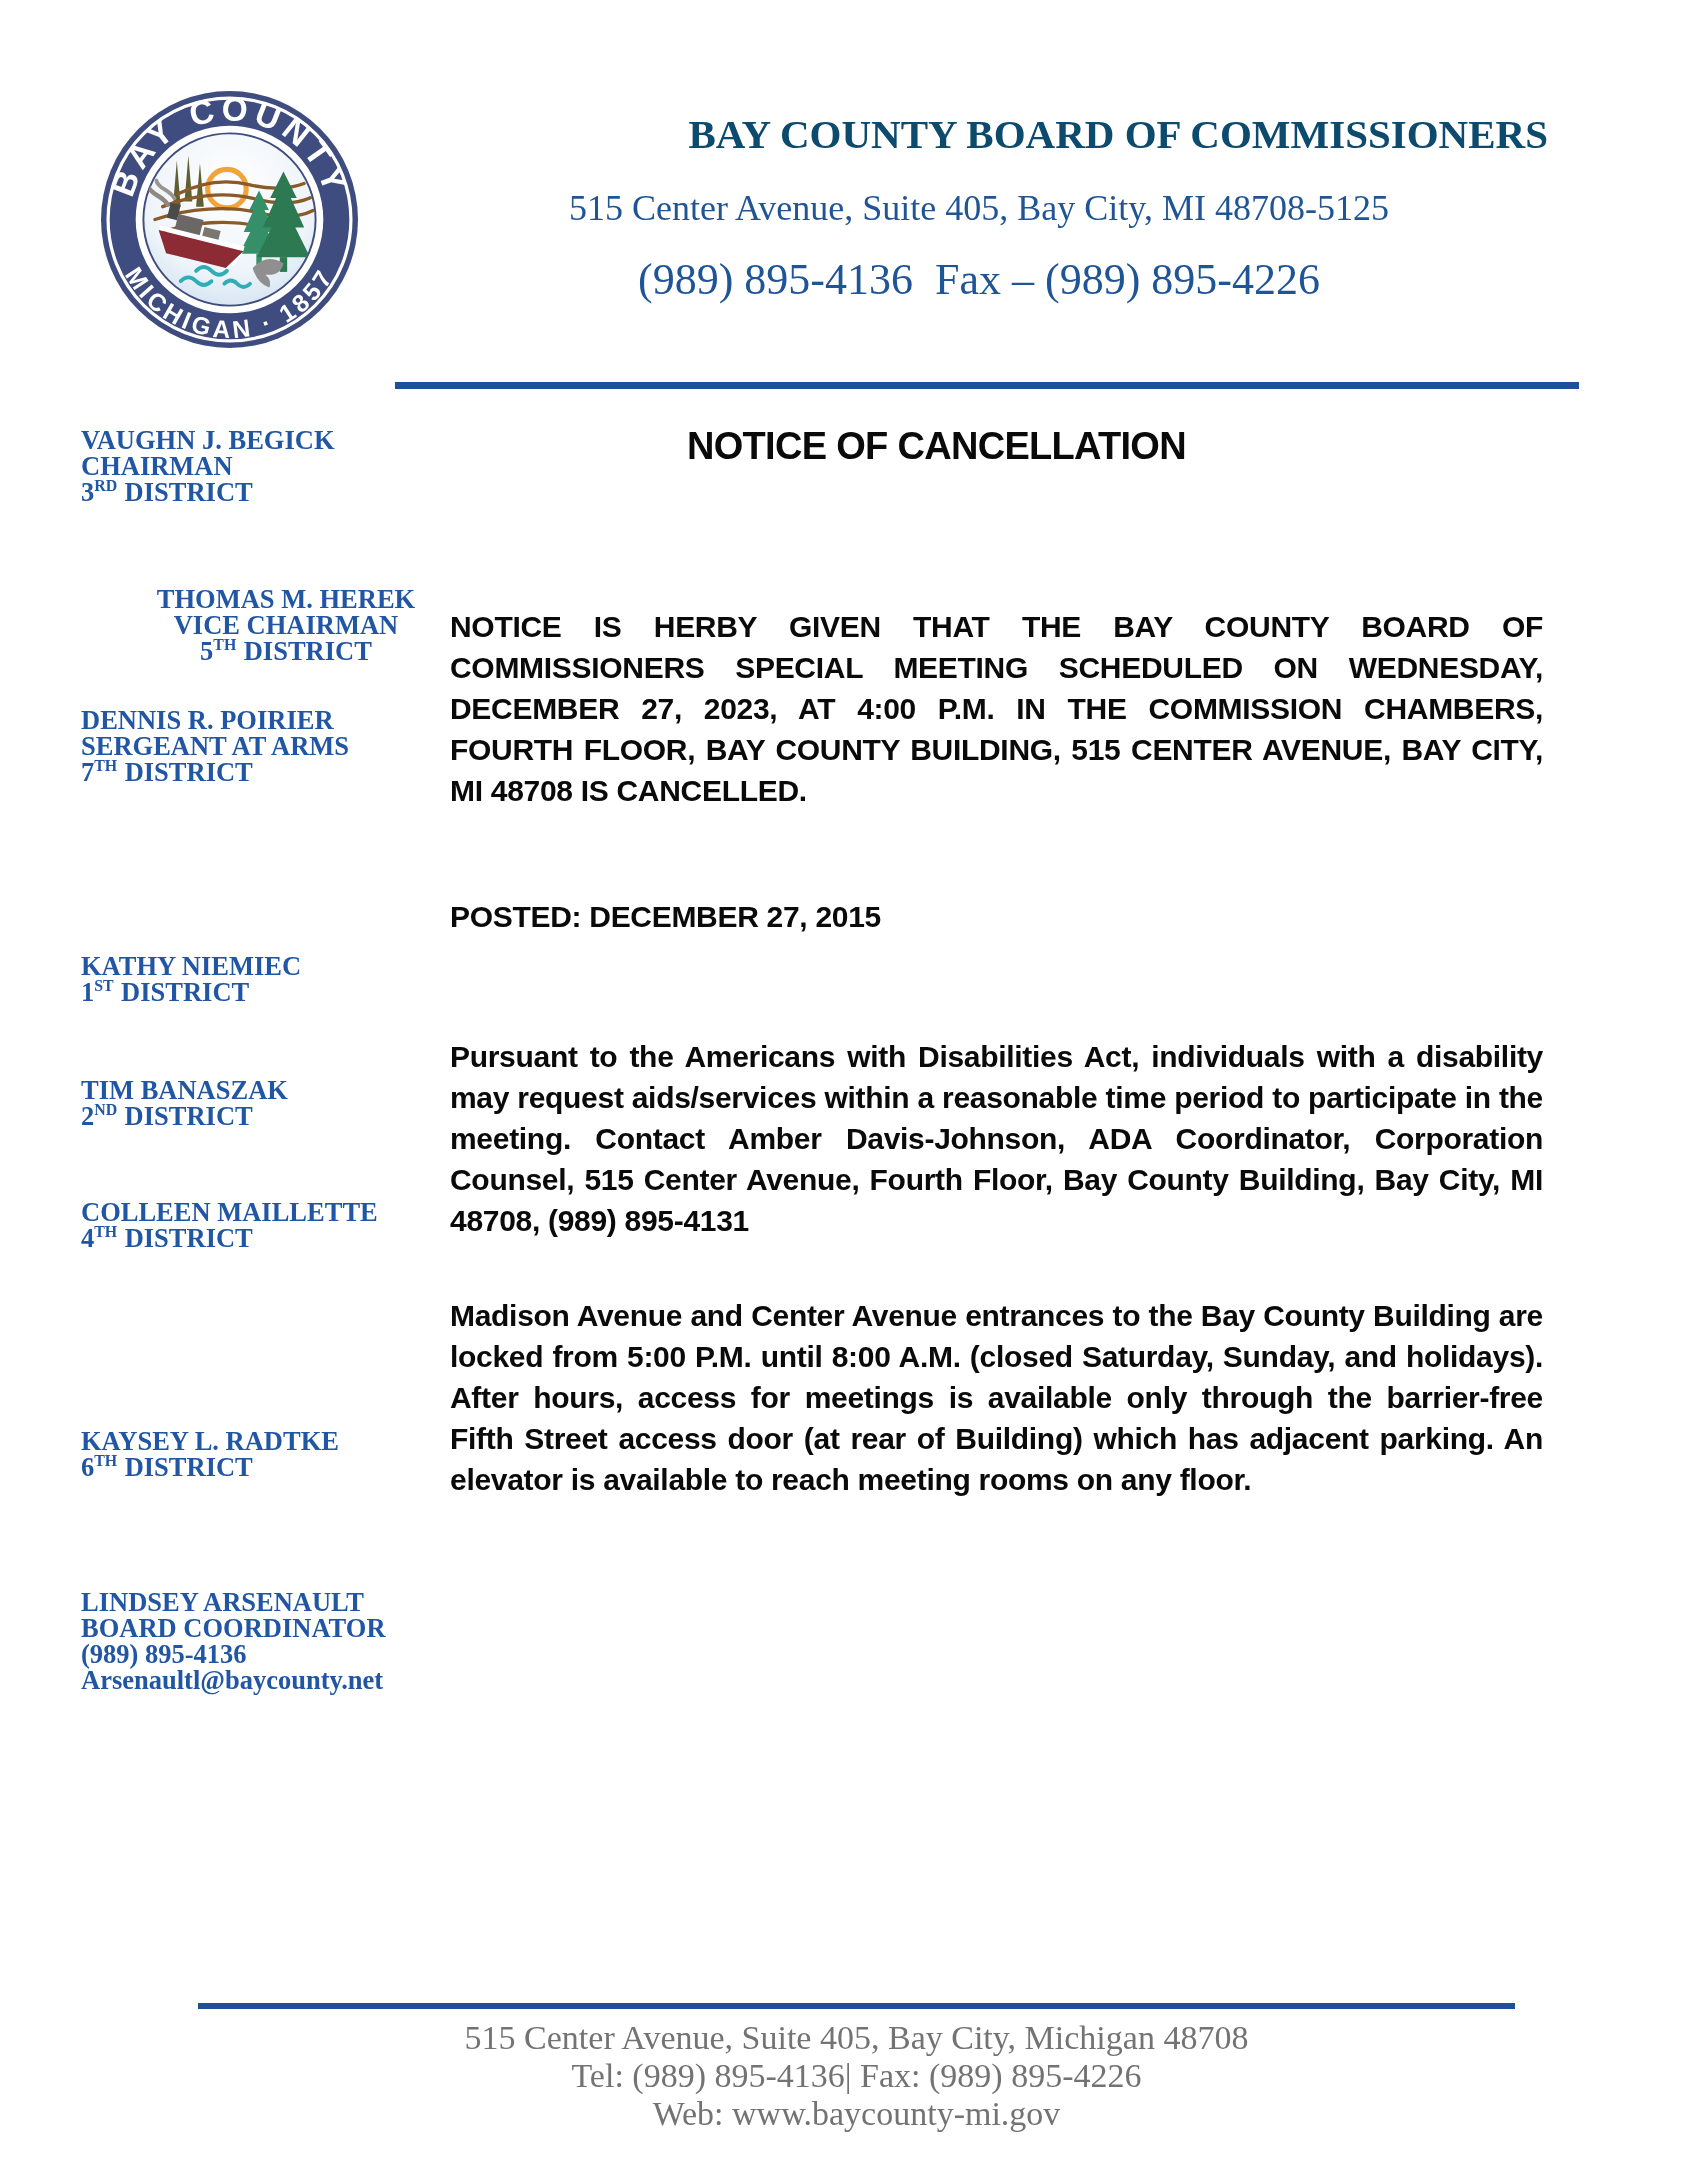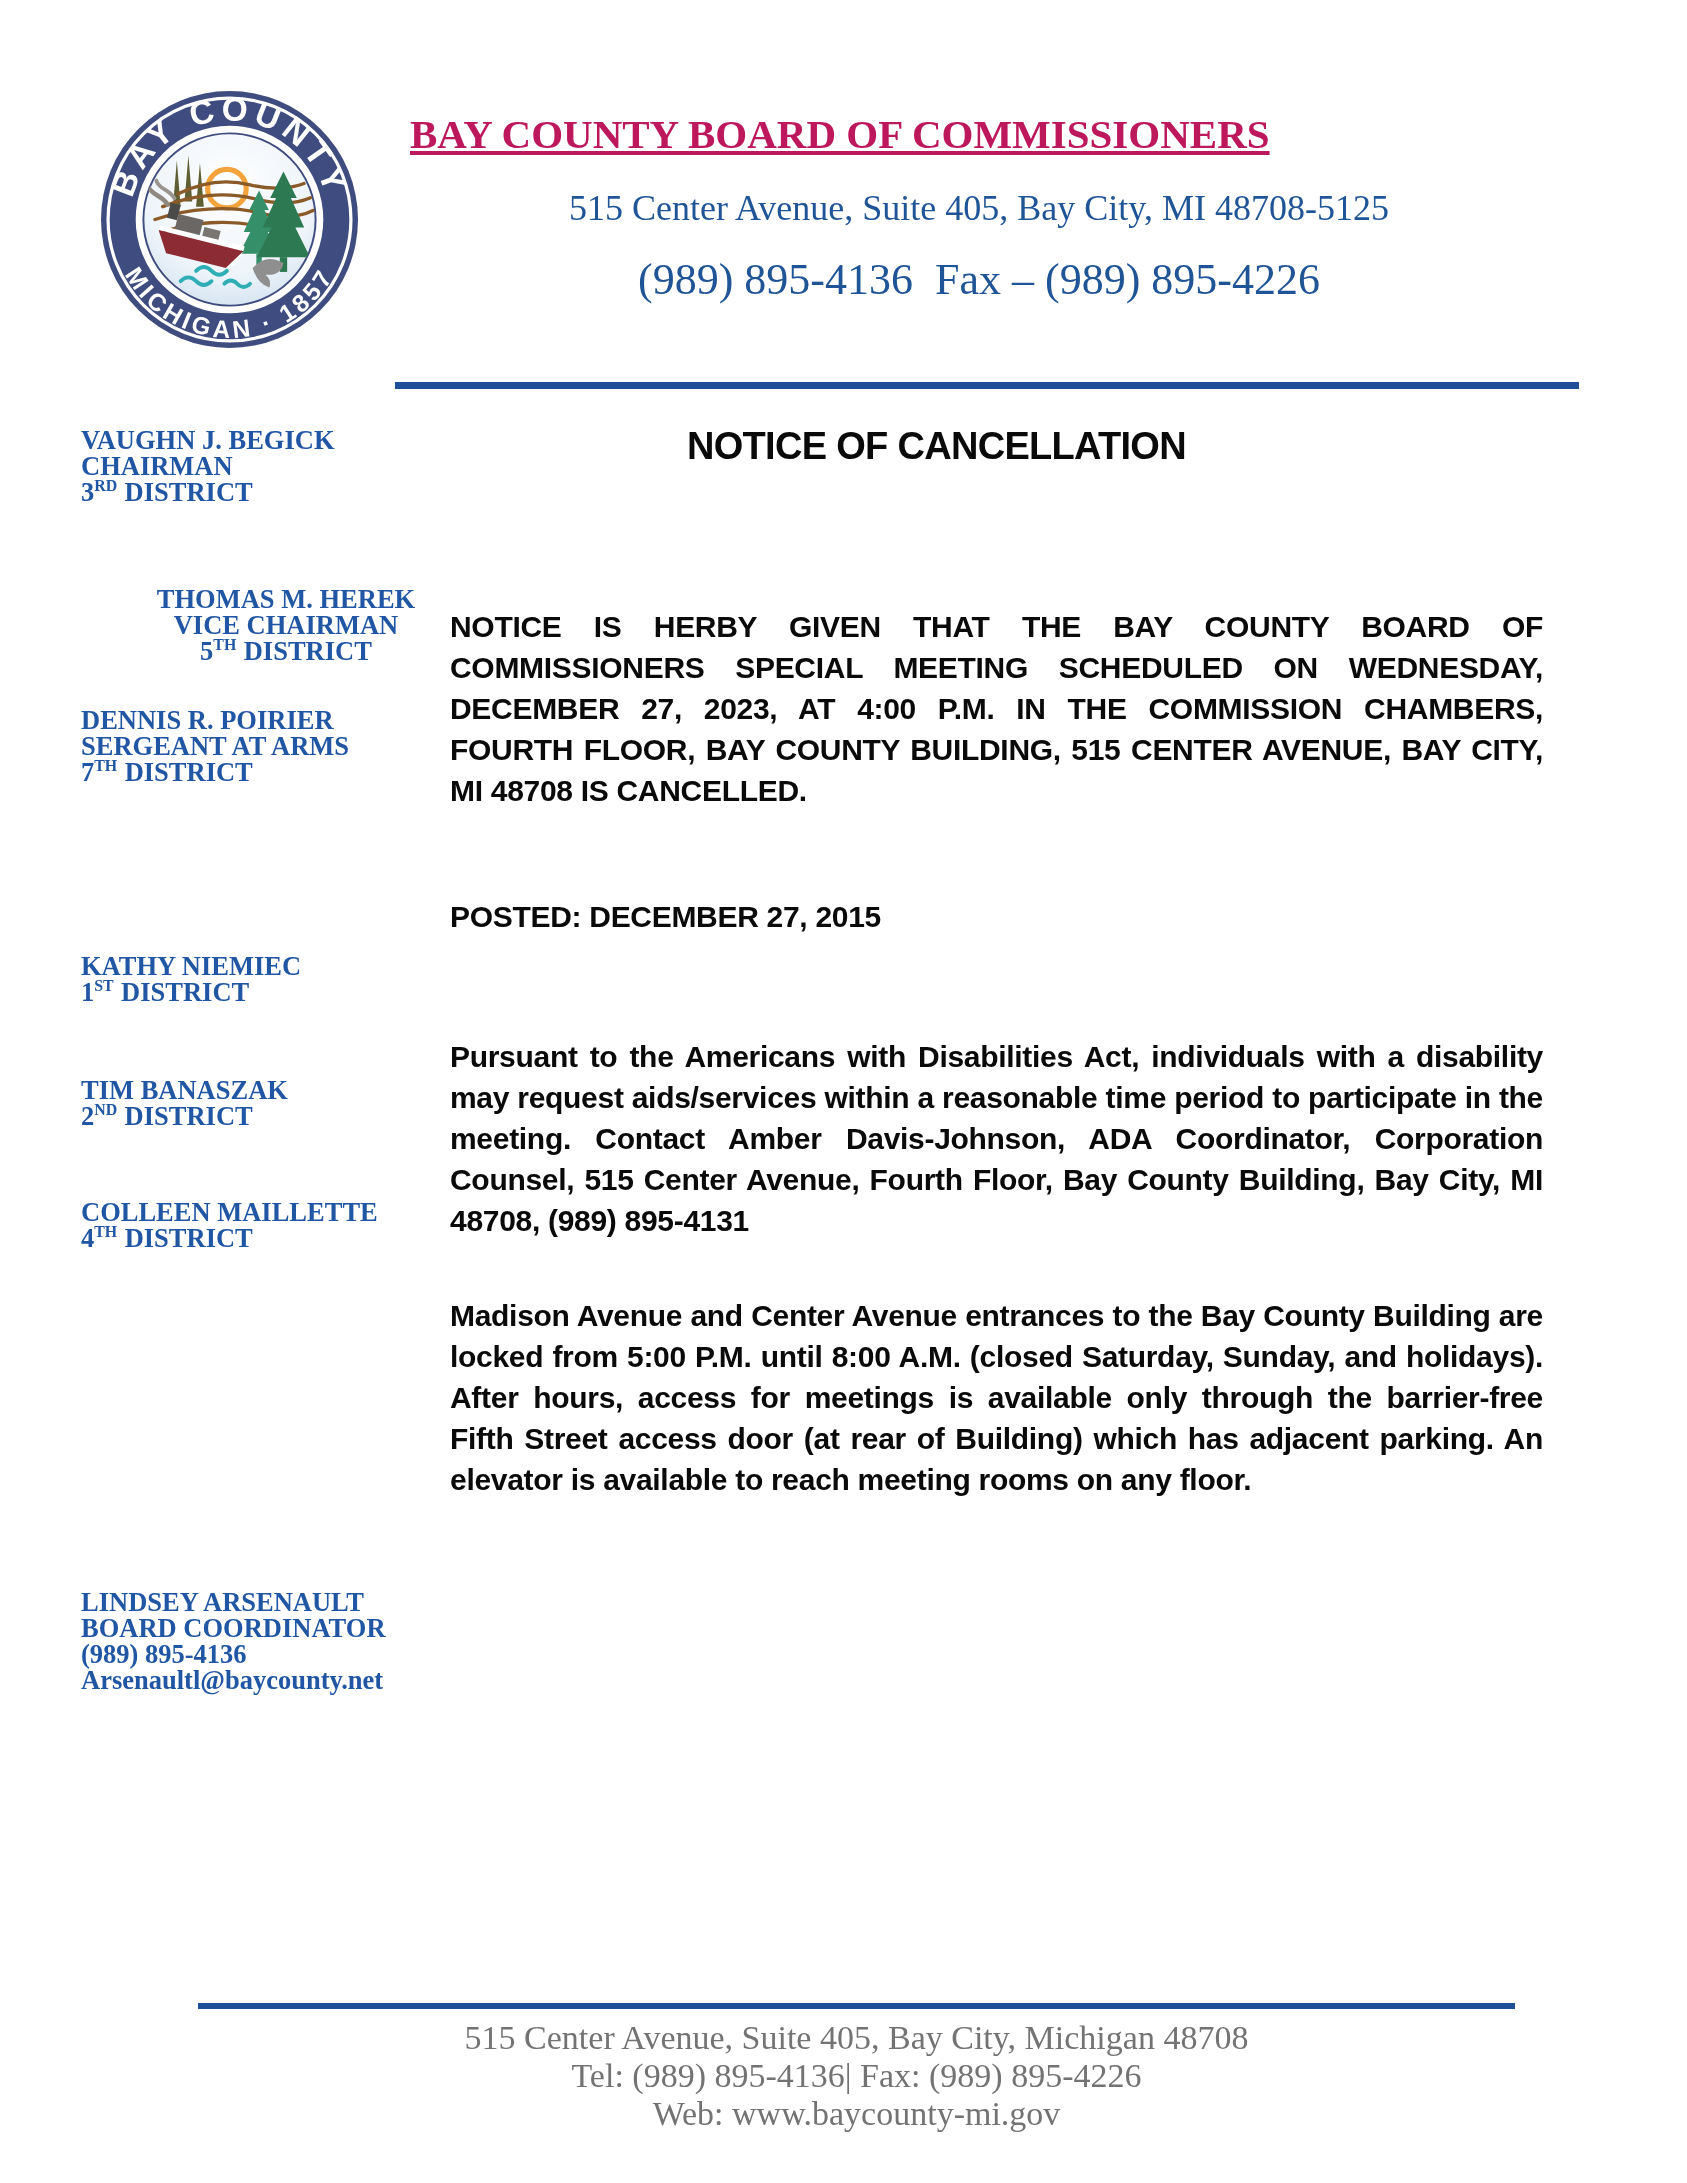--- a/index.html
+++ b/index.html
@@ -9,22 +9,22 @@
     height: 2183px;
     background: #ffffff;
     font-family: "Liberation Serif", serif;
     overflow: hidden;
   }
 
   
   .seal { position: absolute; left: 101px; top: 91px; }
   .org-title {
     position: absolute; left: 410px; top: 112px; width: 1138px;
-    text-align: left; font-family: "Liberation Serif", serif;
-    font-weight: bold; font-size: 41px; line-height: 1.1; color: #be185d; text-decoration: underline;
+    text-align: right; font-family: "Liberation Serif", serif;
+    font-weight: bold; font-size: 41px; line-height: 1.1; color: #0c4a6e;
   }
   .org-address {
     position: absolute; left: 410px; top: 187px; width: 1138px;
     text-align: center; font-size: 36px; line-height: 1.2; color: #1F5496;
   }
   .org-phone {
     position: absolute; left: 410px; top: 254px; width: 1138px;
     text-align: center; font-size: 44px; line-height: 1.2; color: #1F5496;
     white-space: pre-wrap;
   }
@@ -197,20 +197,24 @@
   <div class="member m4">
     <div class="name">TIM BANASZAK</div>
     <div class="district"><span>2</span><sup>ND</sup><span class="district-word">DISTRICT</span></div>
   </div>
 
   <div class="member m5">
     <div class="name">COLLEEN MAILLETTE</div>
     <div class="district"><span>4</span><sup>TH</sup><span class="district-word">DISTRICT</span></div>
   </div>
 
+  <div class="member m6">
+    <div class="name">KAYSEY L. RADTKE</div>
+    <div class="district"><span>6</span><sup>TH</sup><span class="district-word">DISTRICT</span></div>
+  </div>
 
   <div class="member m7">
     <div class="name">LINDSEY ARSENAULT</div>
     <div class="plain">BOARD COORDINATOR</div>
     <div class="plain">(989) 895-4136</div>
     <div class="plain">Arsenaultl@baycounty.net</div>
   </div>
 
   <div class="notice-title">NOTICE OF CANCELLATION</div>
   <div class="body-para p-notice">NOTICE IS HERBY GIVEN THAT THE BAY COUNTY BOARD OF COMMISSIONERS SPECIAL MEETING SCHEDULED ON WEDNESDAY, DECEMBER 27, 2023, AT 4:00 P.M. IN THE COMMISSION CHAMBERS, FOURTH FLOOR, BAY COUNTY BUILDING, 515 CENTER AVENUE, BAY CITY, MI 48708 IS CANCELLED.</div>

